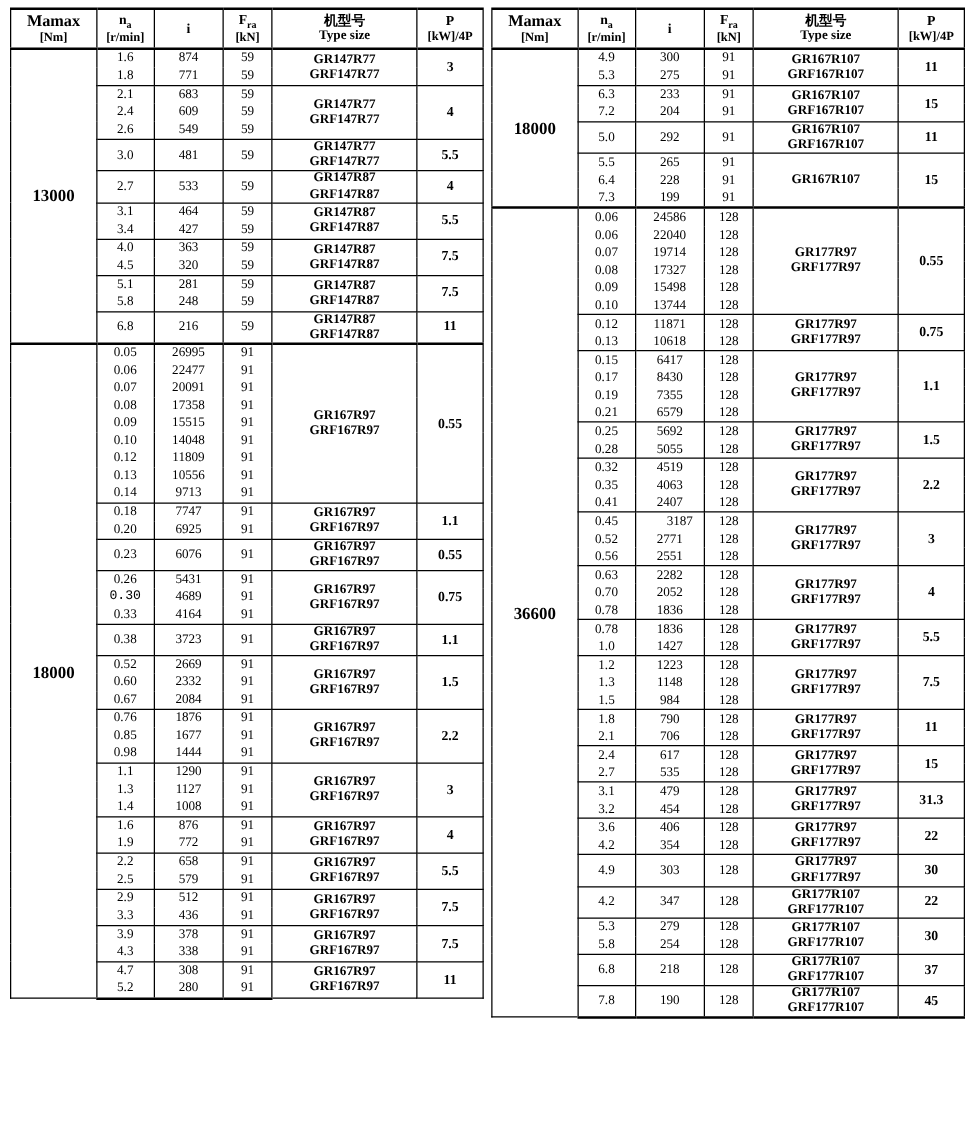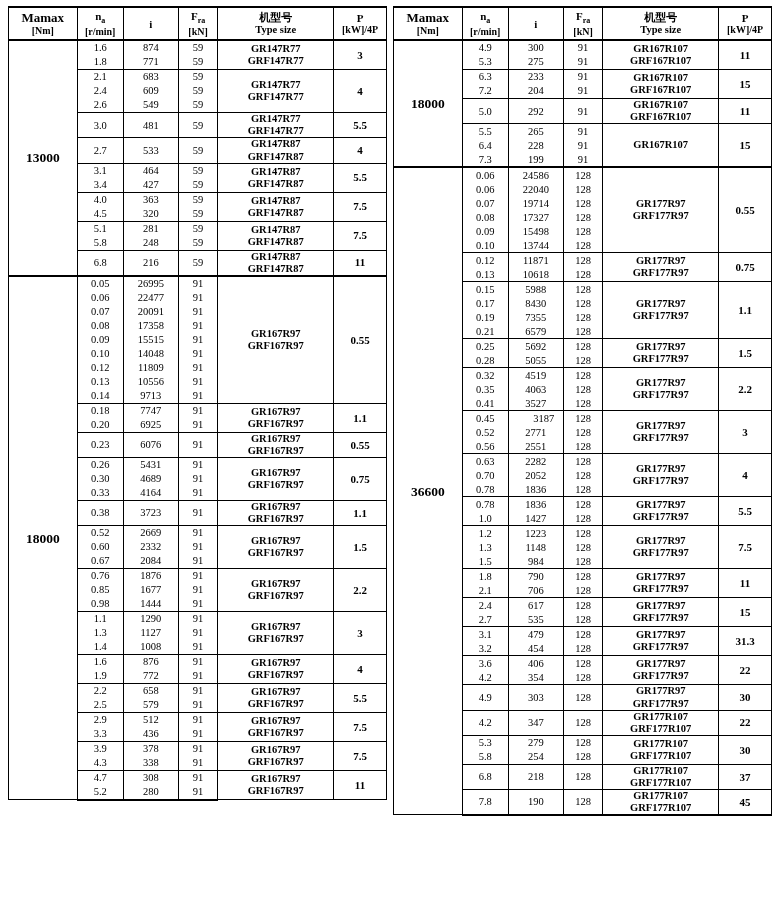--- a/index.html
+++ b/index.html
@@ -250,21 +250,21 @@
             <td class="c-na" style="border-bottom: none;">0.26</td>
             <td class="c-i" style="border-bottom: none;">5431</td>
             <td class="c-fra" style="border-bottom: none;">91</td>
             <td class="c-type type-cell" rowspan="3">
               <div>GR167R97</div>
               <div>GRF167R97</div>
             </td>
             <td class="c-p p-cell" rowspan="3">0.75</td>
           </tr>
           <tr>
-            <td class="c-na" style="border-bottom: none; border-top: none;">0.30</td>
+            <td class="c-na" style="border-bottom: none; border-top: none; font-family: Liberation Mono, monospace;">0.30</td>
             <td class="c-i" style="border-bottom: none; border-top: none;">4689</td>
             <td class="c-fra" style="border-bottom: none; border-top: none;">91</td>
           </tr>
           <tr>
             <td class="c-na" style="border-top: none;">0.33</td>
             <td class="c-i" style="border-top: none;">4164</td>
             <td class="c-fra" style="border-top: none;">91</td>
           </tr>
           <tr>
             <td class="c-na">0.38</td>
@@ -552,21 +552,21 @@
             </td>
             <td class="c-p p-cell" rowspan="2">0.75</td>
           </tr>
           <tr>
             <td class="c-na" style="border-top: none;">0.13</td>
             <td class="c-i" style="border-top: none;">10618</td>
             <td class="c-fra" style="border-top: none;">128</td>
           </tr>
           <tr>
             <td class="c-na" style="border-bottom: none;">0.15</td>
-            <td class="c-i" style="border-bottom: none;">5988</td>
+            <td class="c-i" style="border-bottom: none;">6417</td>
             <td class="c-fra" style="border-bottom: none;">128</td>
             <td class="c-type type-cell" rowspan="4">
               <div>GR177R97</div>
               <div>GRF177R97</div>
             </td>
             <td class="c-p p-cell" rowspan="4">1.1</td>
           </tr>
           <tr>
             <td class="c-na" style="border-bottom: none; border-top: none;">0.17</td>
             <td class="c-i" style="border-bottom: none; border-top: none;">8430</td>
@@ -607,21 +607,21 @@
             </td>
             <td class="c-p p-cell" rowspan="3">2.2</td>
           </tr>
           <tr>
             <td class="c-na" style="border-bottom: none; border-top: none;">0.35</td>
             <td class="c-i" style="border-bottom: none; border-top: none;">4063</td>
             <td class="c-fra" style="border-bottom: none; border-top: none;">128</td>
           </tr>
           <tr>
             <td class="c-na" style="border-top: none;">0.41</td>
-            <td class="c-i" style="border-top: none;">3527</td>
+            <td class="c-i" style="border-top: none;">2407</td>
             <td class="c-fra" style="border-top: none;">128</td>
           </tr>
           <tr>
             <td class="c-na" style="border-bottom: none;">0.45</td>
             <td class="c-i" style="border-bottom: none; padding-left: 16px;">3187</td>
             <td class="c-fra" style="border-bottom: none;">128</td>
             <td class="c-type type-cell" rowspan="3">
               <div>GR177R97</div>
               <div>GRF177R97</div>
             </td>

